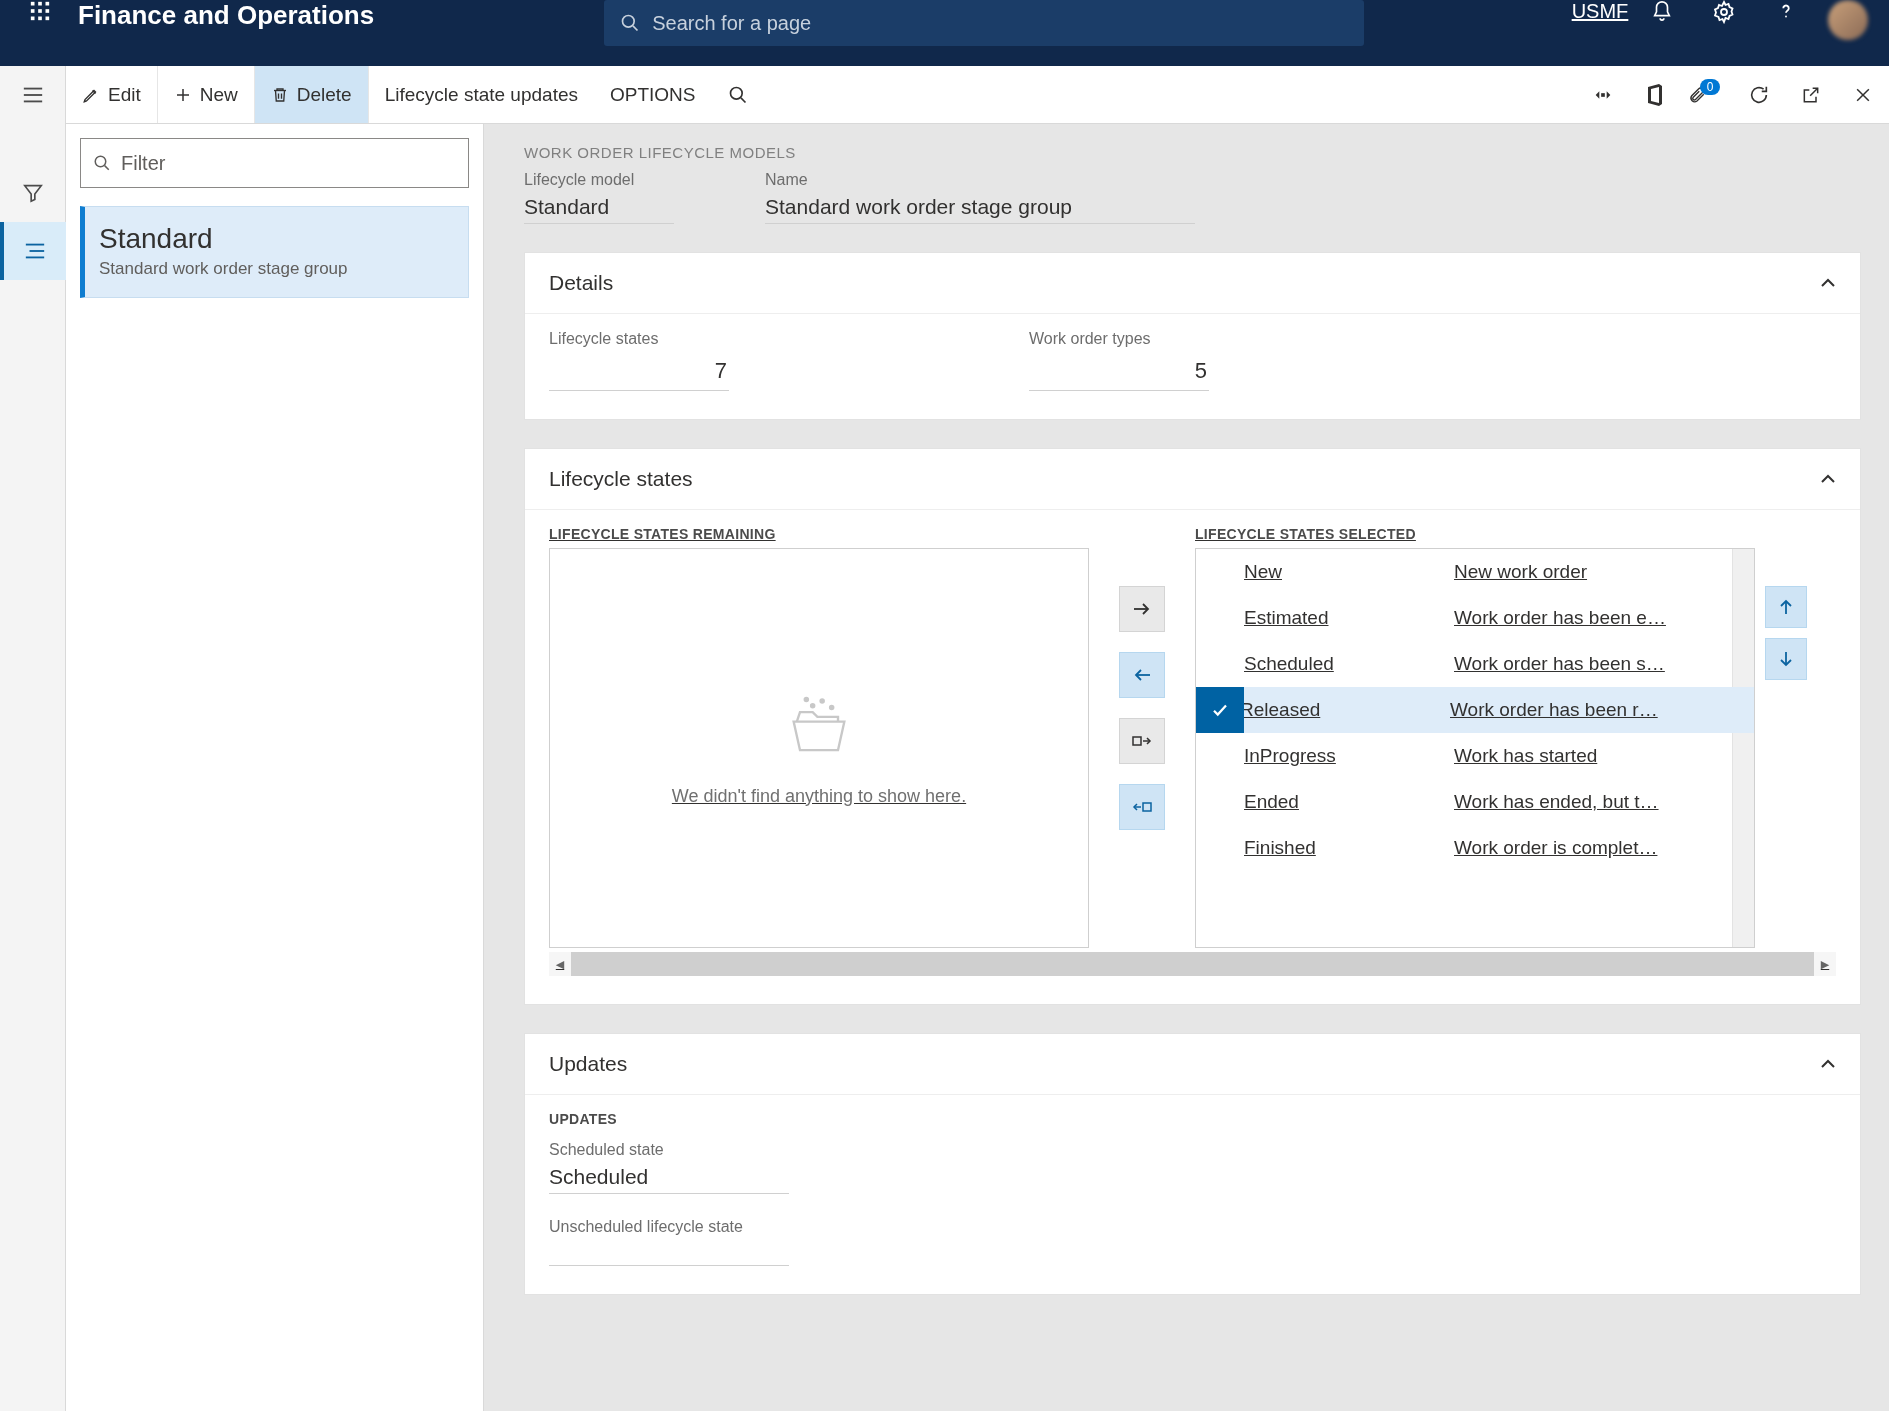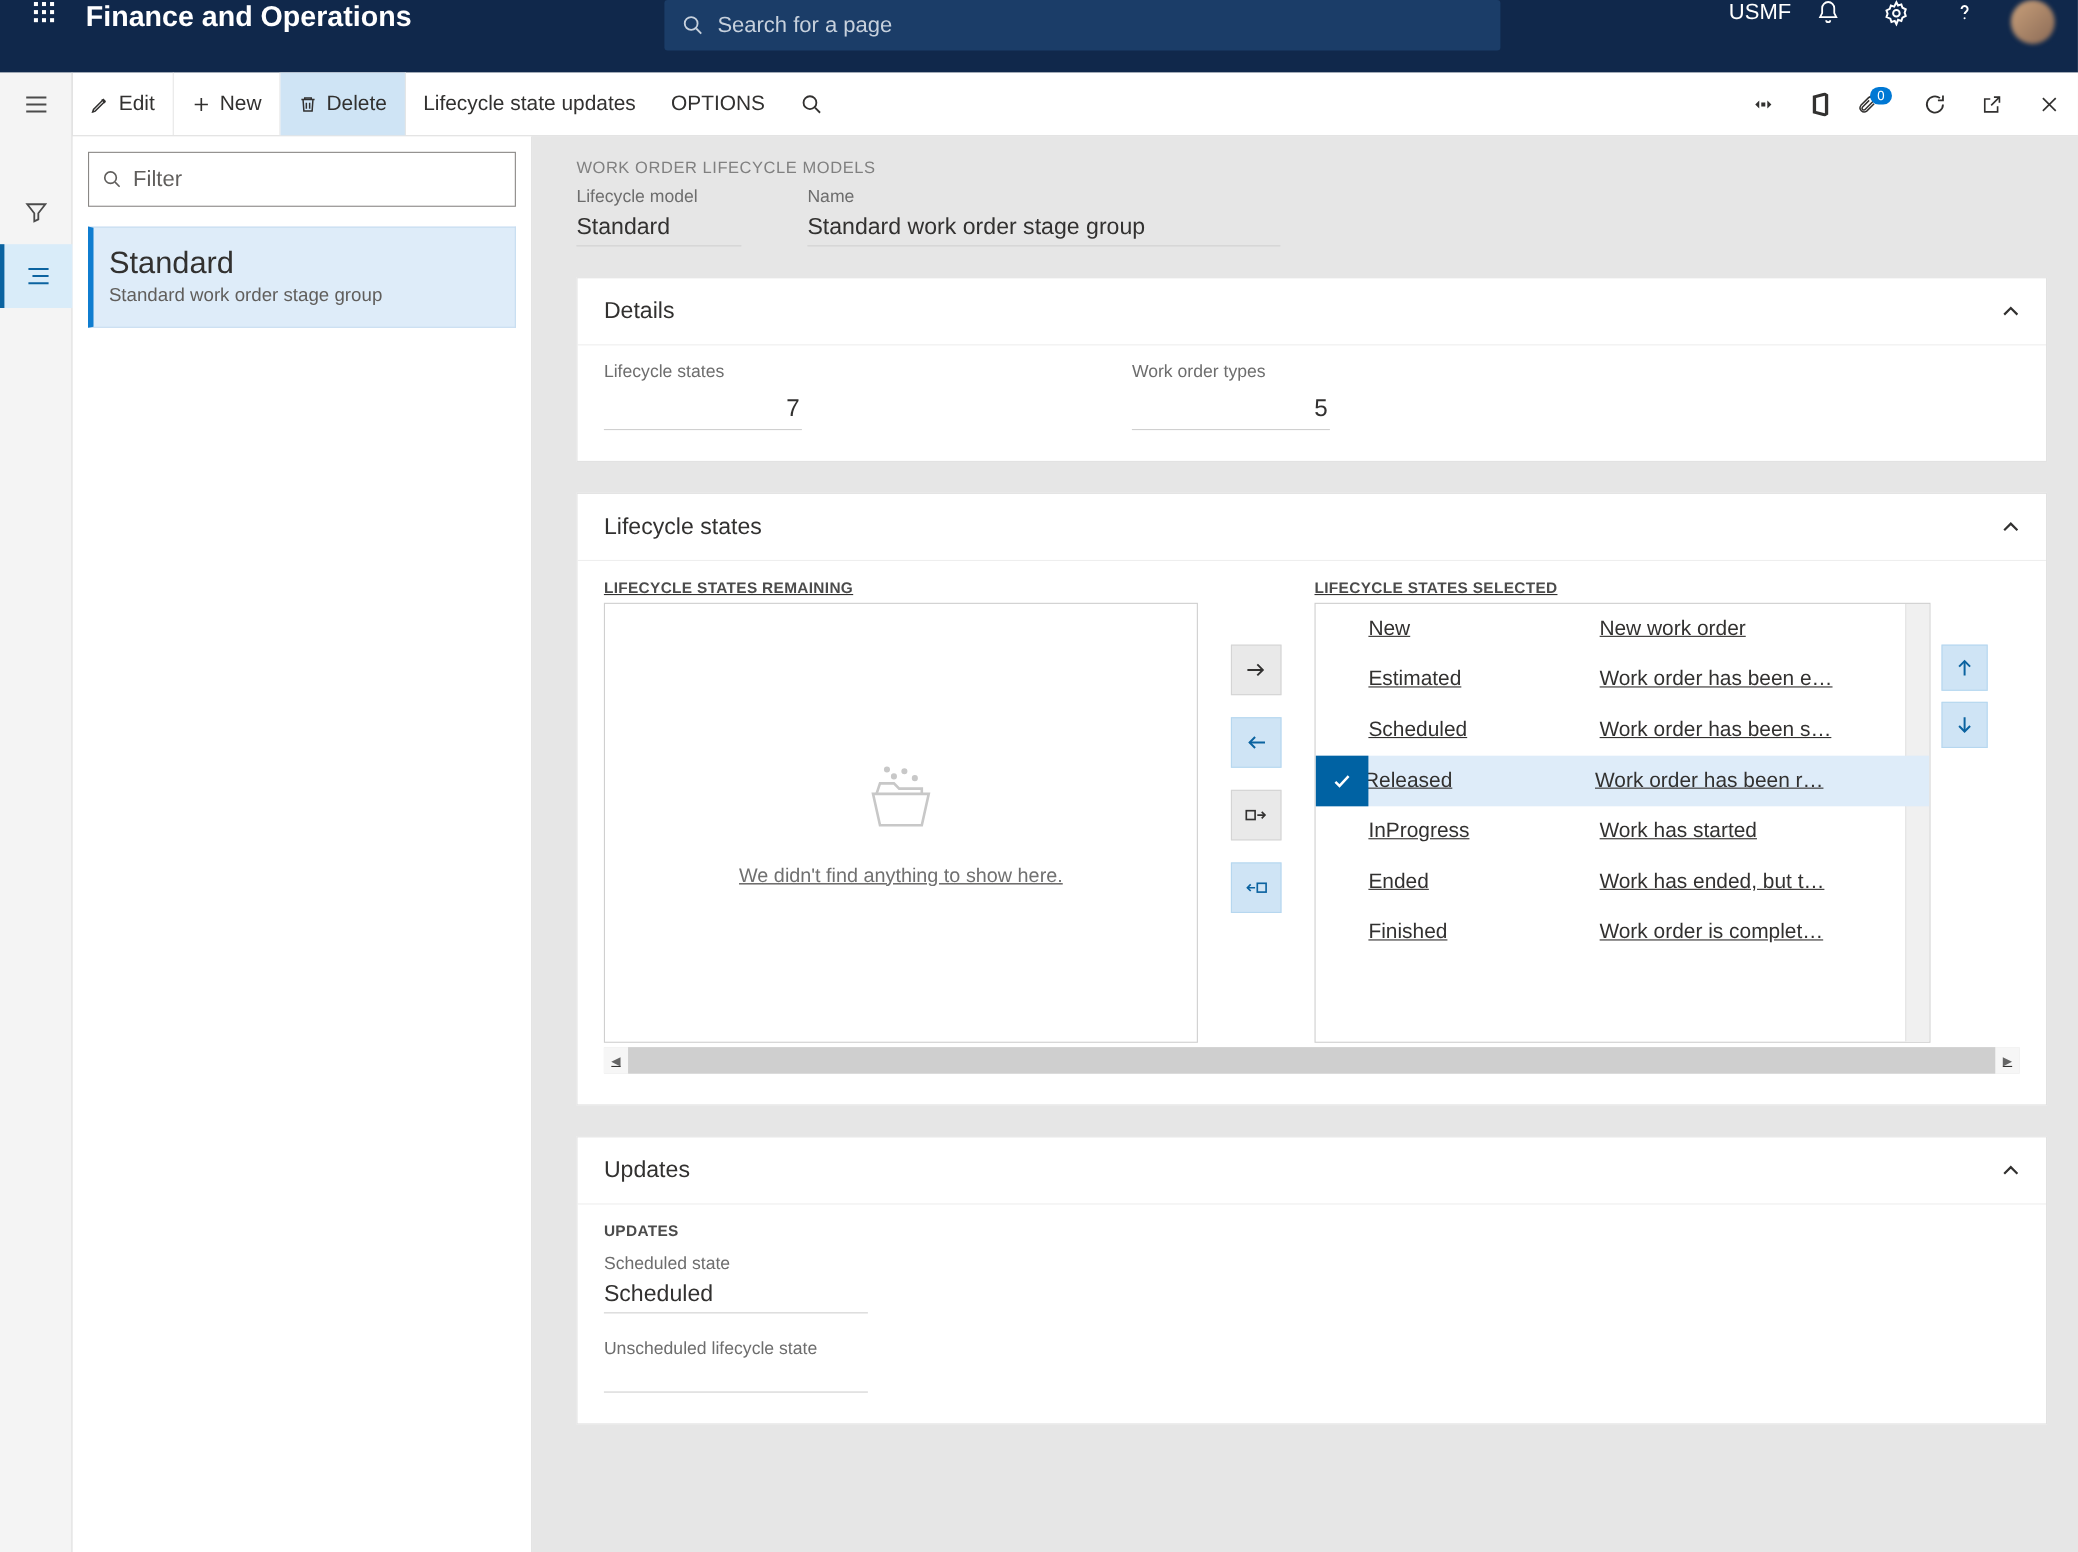--- a/index.html
+++ b/index.html
@@ -8,21 +8,21 @@
   
   .topnav { height: 66px; background: #10284b; color: #fff; display: flex; align-items: flex-start; padding: 0 10px; }
   .topnav .waffle { width: 60px; display:flex; align-items:center; justify-content:center; }
   .topnav .appname { font-size: 26px; font-weight: 600; margin-left: 8px; flex: 0 0 auto; }
   .topnav .spacer1 { width: 230px; }
   .topnav .searchbox { flex: 0 0 760px; height: 46px; background: #1b3d68; border-radius: 3px; display: flex; align-items: center; padding: 0 16px; color: #c7d1dd; }
   .topnav .searchbox input { background: transparent; border: none; color: #c7d1dd; font-size: 20px; margin-left: 12px; flex:1; outline:none; }
   .topnav .searchbox input::placeholder { color: #c7d1dd; }
   .topnav .flex1 { flex: 1; }
   .topnav .right-item { width: 62px; display:flex; align-items:center; justify-content:center; font-size: 20px; }
-  .topnav .company { font-size:20px; }
+  .topnav .company { font-size:20px;text-decoration:underline; }
   .topnav .avatar { width:40px; height:40px; border-radius:50%; background: linear-gradient(135deg,#c9a07a,#8a6a56); filter: blur(2px); }
 
   
   .actionbar { height: 58px; background: #fff; display: flex; align-items: center; border-bottom: 1px solid #d9d9d9; margin-left: 66px; }
   .actionbar .abtn { height: 100%; padding: 0 16px; display:flex; align-items:center; gap:8px; font-size:19px; color:#323130; border-right:1px solid #e6e6e6; cursor:pointer; }
   .actionbar .abtn.nobdr { border-right:none; }
   .actionbar .abtn.active { background:#cfe4f5; }
   .actionbar .flex1 { flex:1; }
   .actionbar .iconbtn { width:52px; display:flex; align-items:center; justify-content:center; height:100%; cursor:pointer; }
   .actionbar .attach-badge { background:#0078d4; color:#fff; border-radius:10px; font-size:12px; padding:1px 7px; position:relative; top:-8px; left:-6px; }
@@ -38,21 +38,21 @@
   .filterbox input { border:none; outline:none; font-size:20px; flex:1; color:#323130; }
   .filterbox input::placeholder { color:#605e5c; }
   .listitem { margin-top:18px; background:#deecf9; border:1px solid #c7ddf0; border-left:5px solid #0f7dd0; padding:16px 14px 18px 14px; cursor:pointer; }
   .listitem .li-title { font-size:28px; color:#323130; }
   .listitem .li-sub { font-size:17px; color:#605e5c; margin-top:4px; }
 
   
   .main { position:absolute; left:484px; right:0; top:124px; bottom:0; overflow-y:auto; padding:20px 28px 40px 40px; }
 
   .form-head .crumb { font-size:15px; color:#808080; letter-spacing:0.5px; }
-  .form-head .fieldrow { display:flex; gap:60px; margin-top:10px; }
+  .form-head .fieldrow { display:flex; gap:91px; margin-top:10px; }
   .fld { display:flex; flex-direction:column; }
   .fld .lbl { font-size:16px; color:#6d6d6d; margin-bottom:6px; }
   .fld .val { font-size:21px; color:#323130; border-bottom:1px solid #d0d0d0; padding-bottom:4px; min-width:150px; }
 
   .card { background:#fff; border:1px solid #e2e2e2; margin-top:28px; }
   .card-head { display:flex; align-items:center; justify-content:space-between; height:60px; padding:0 24px; font-size:21px; color:#323130; cursor:pointer; }
   .card-body { padding:16px 24px 28px 24px; border-top:1px solid #eee; }
 
   .metrics { display:flex; gap:300px; }
   .metric .lbl { font-size:16px; color:#6d6d6d; }

